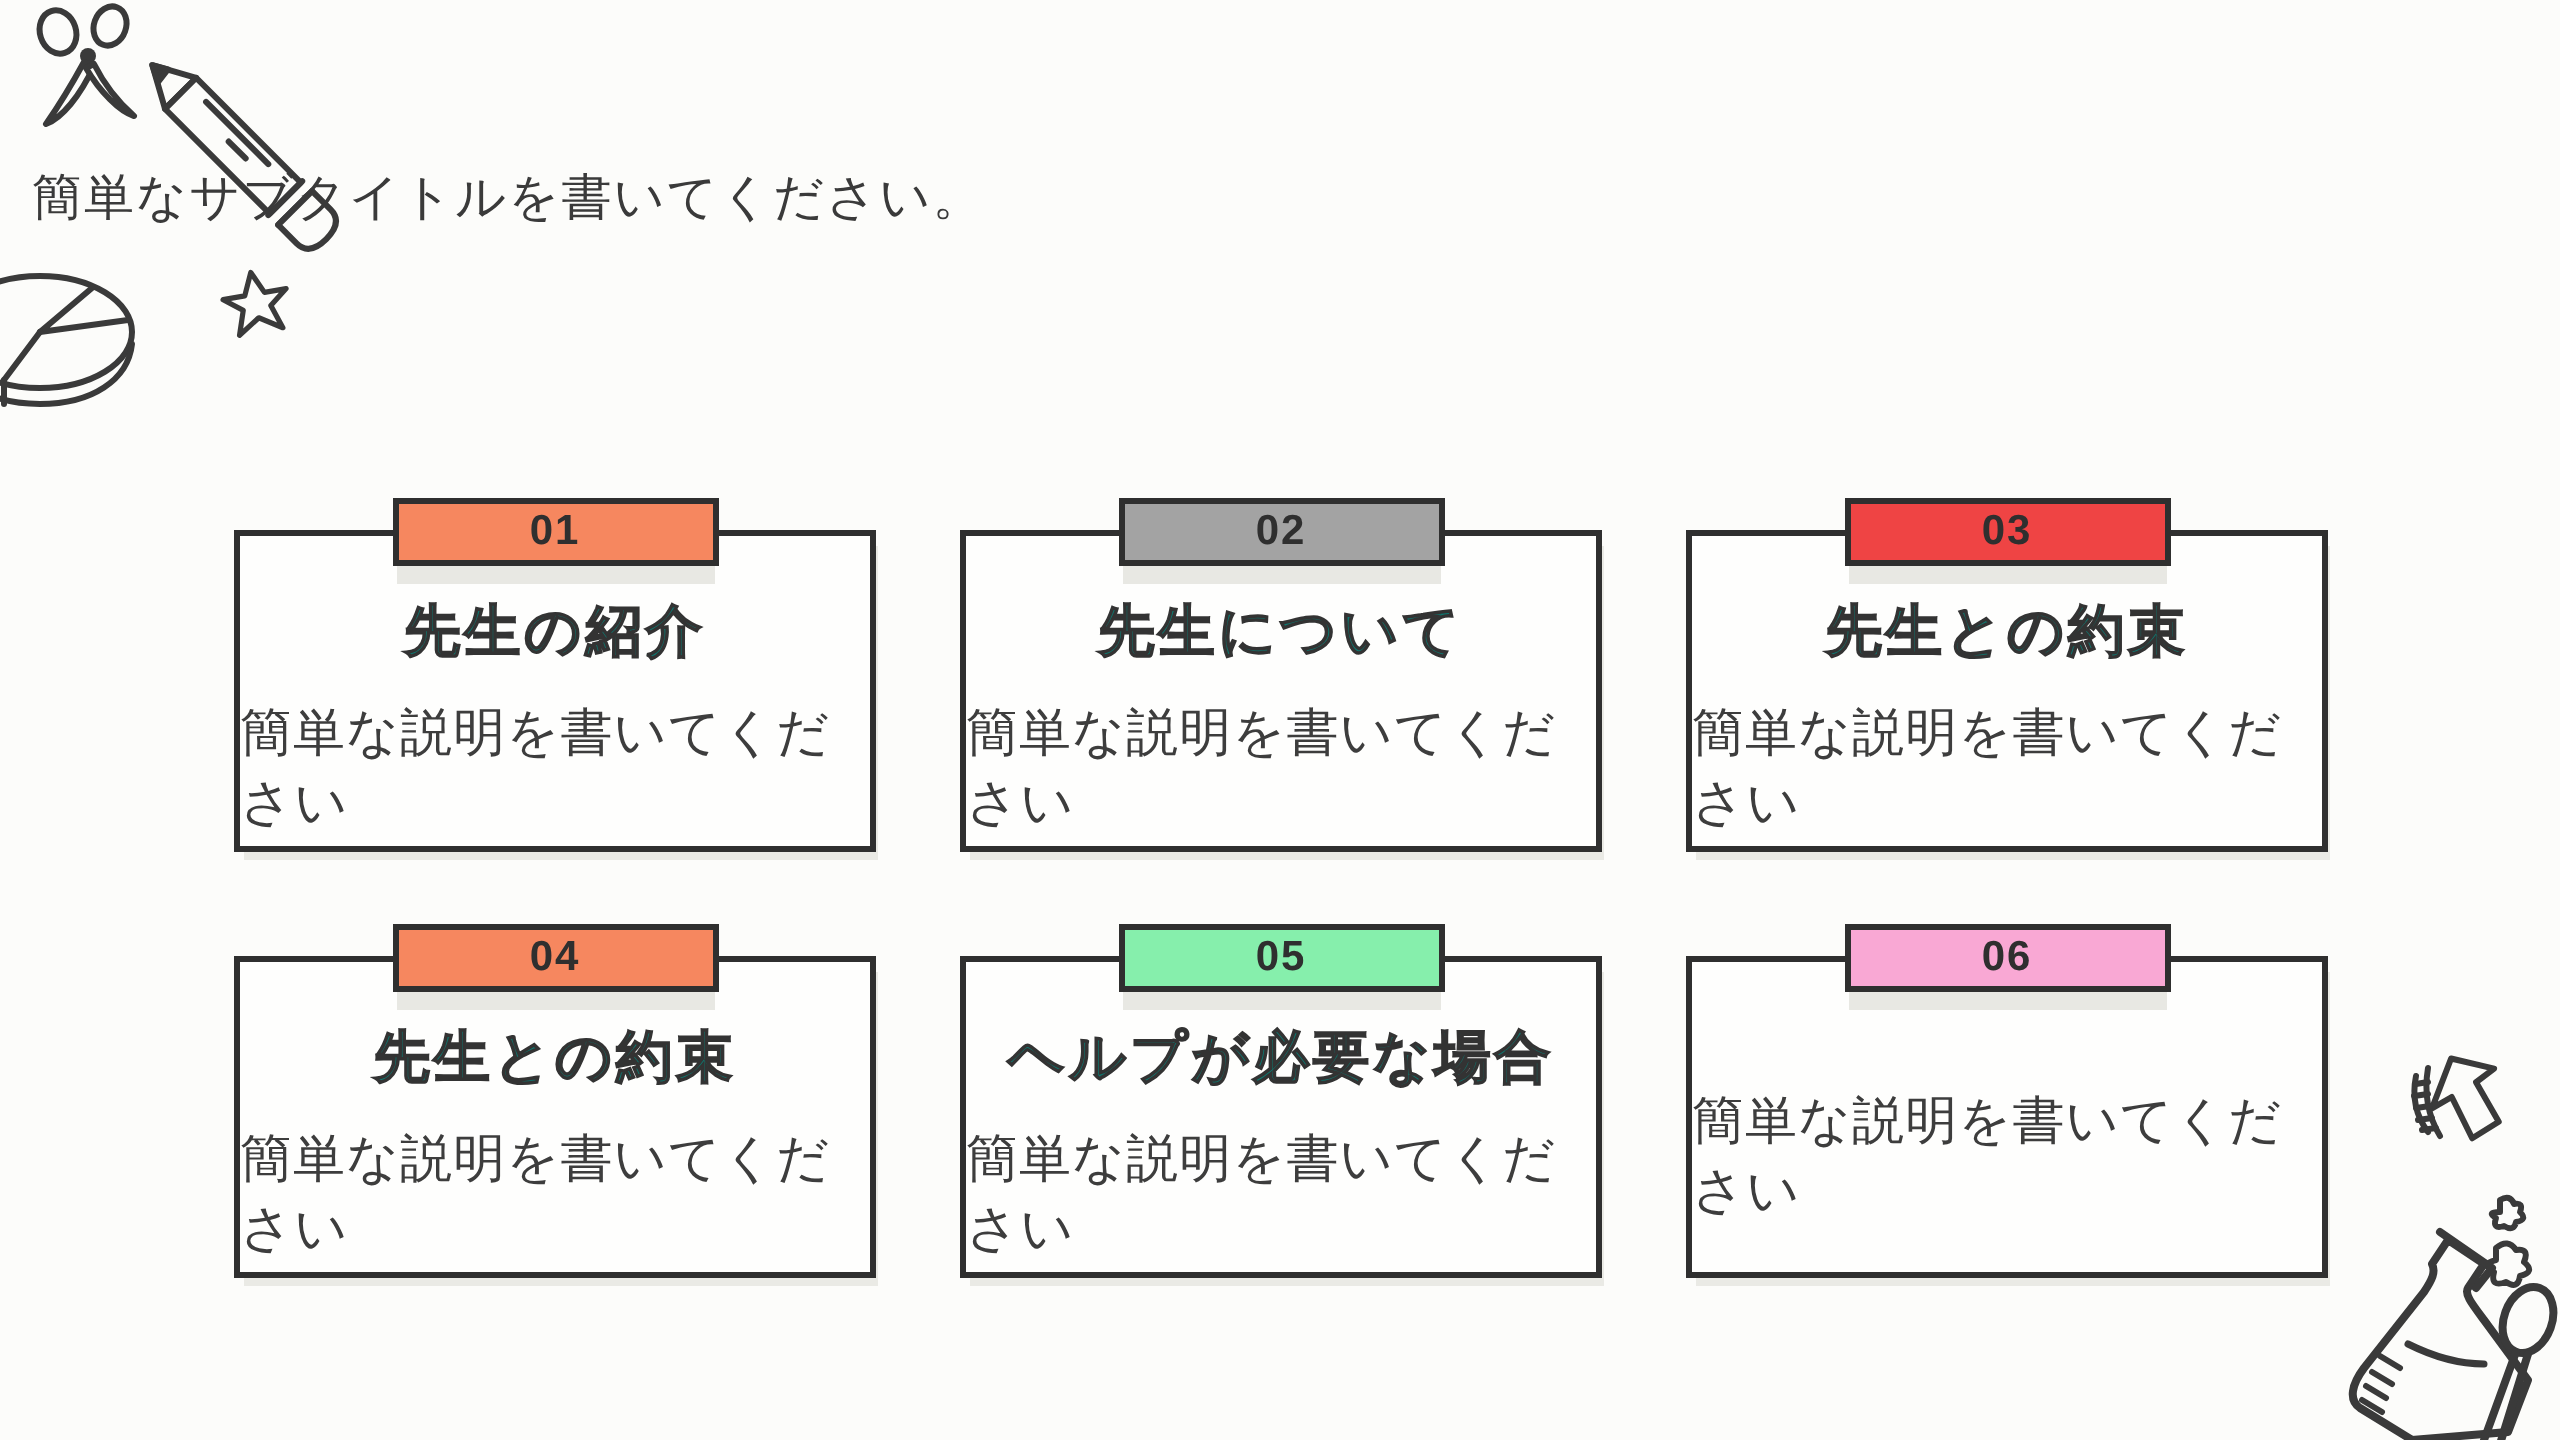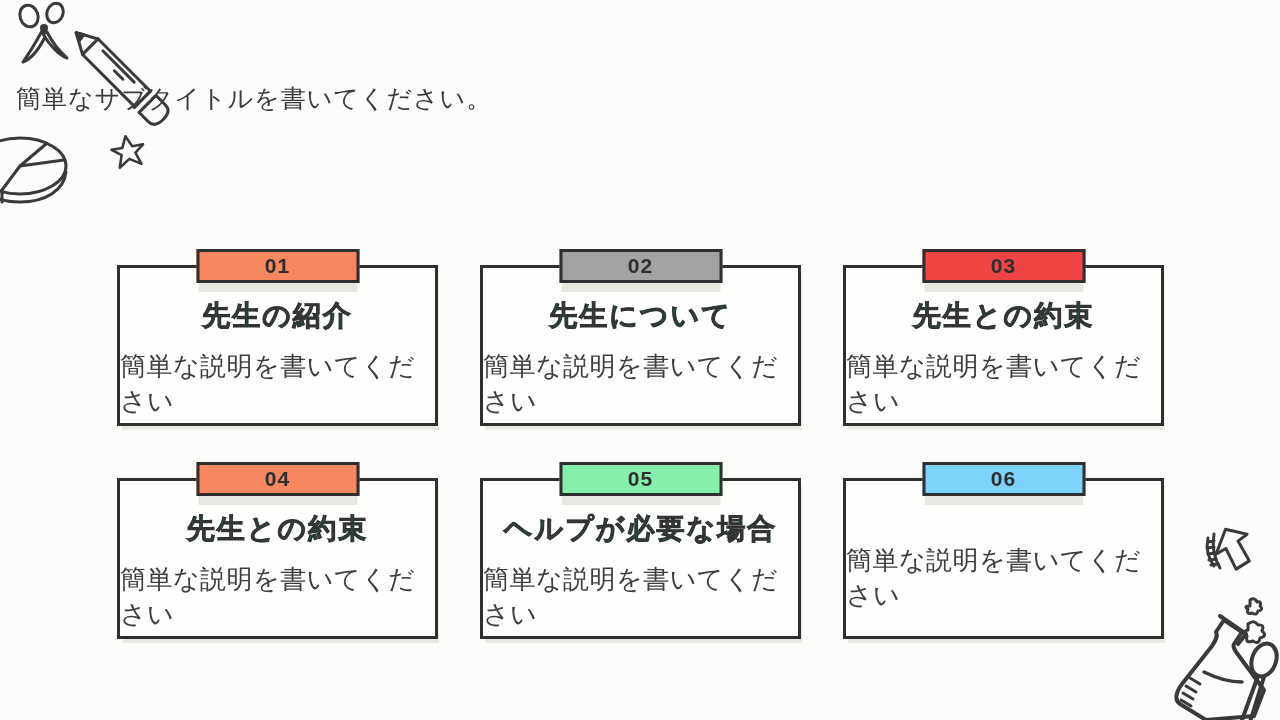--- a/index.html
+++ b/index.html
@@ -205,18 +205,18 @@
       <p class="card-desc">簡単な説明を書いてください</p>
     </div>
 
     <div class="card">
       <div class="tab" style="background-color: #86efac;">05</div>
       <h2 class="card-title">ヘルプが必要な場合</h2>
       <p class="card-desc">簡単な説明を書いてください</p>
     </div>
 
     <div class="card">
-      <div class="tab" style="background-color: #7dd3fc;">06</div>
+      <div class="tab" style="background-color: #f9a8d4;">06</div>
       <p class="card-desc">簡単な説明を書いてください</p>
     </div>
 
   </div>
 </div>
 
 </body></html>

